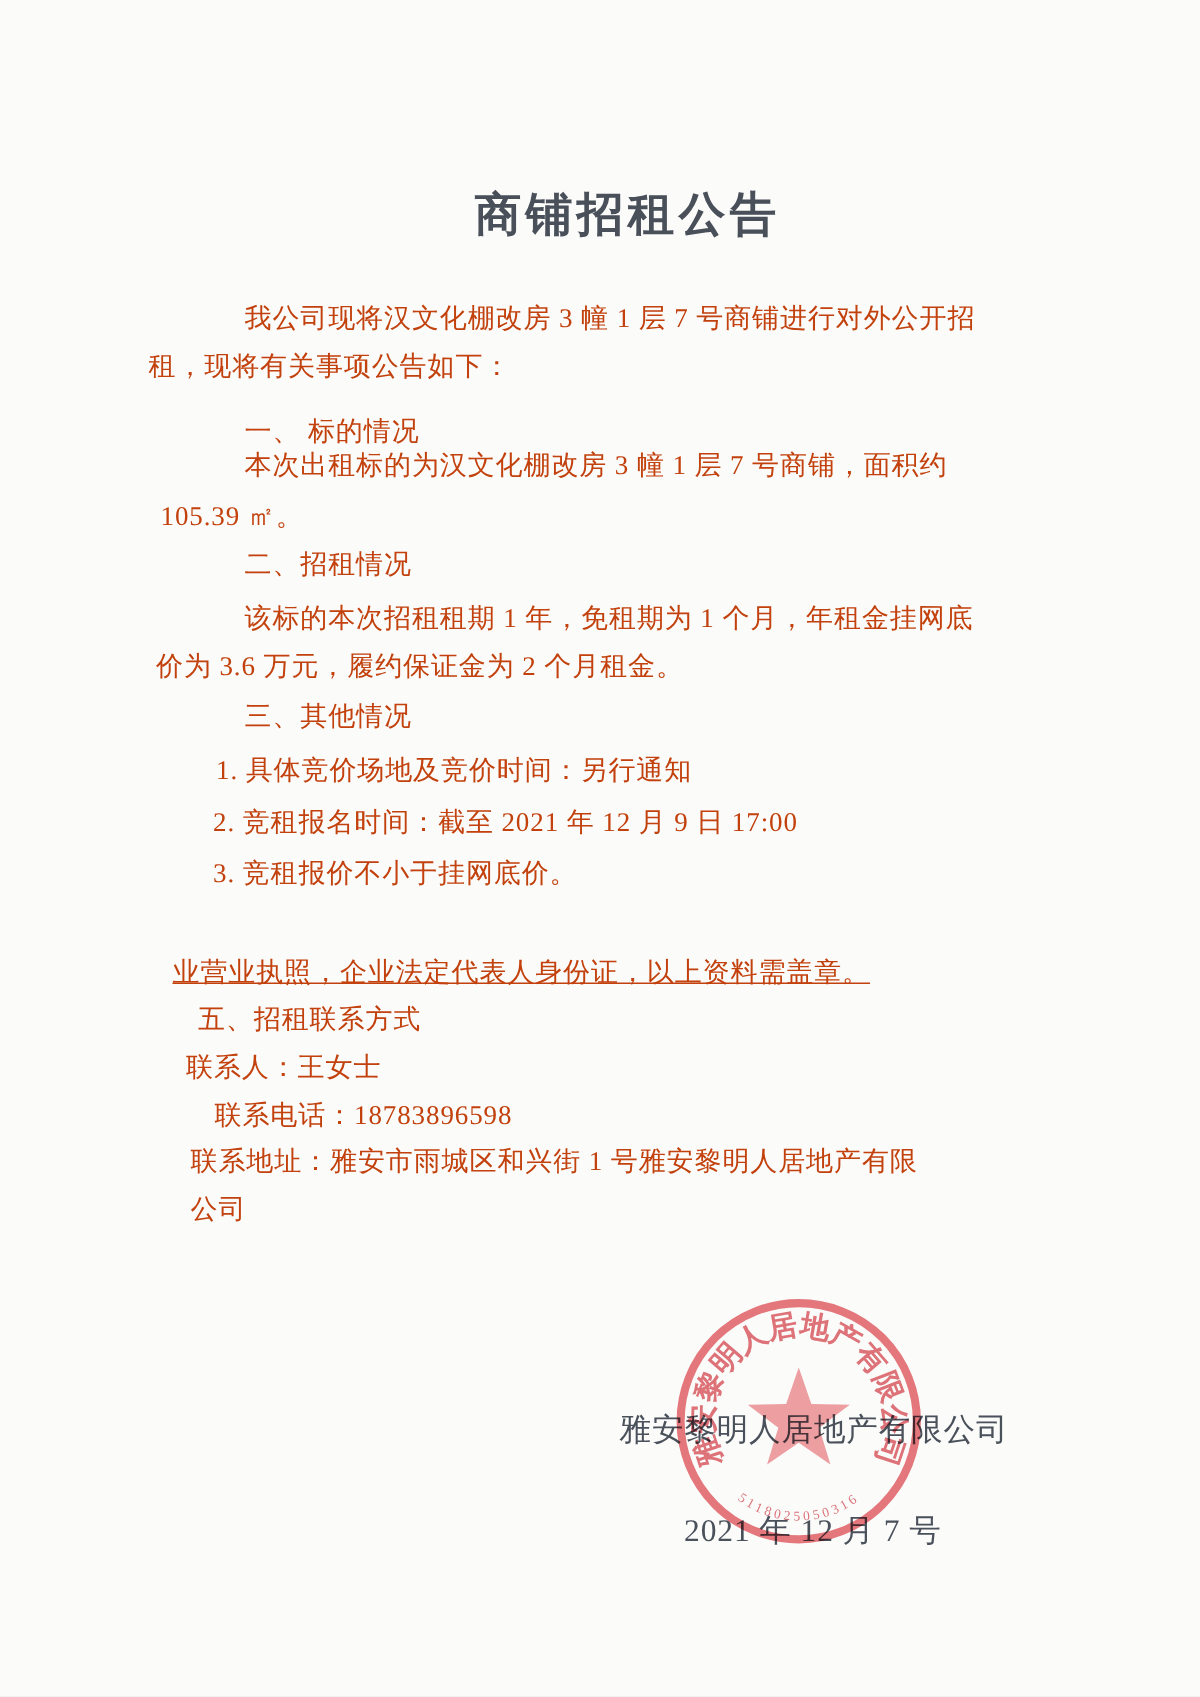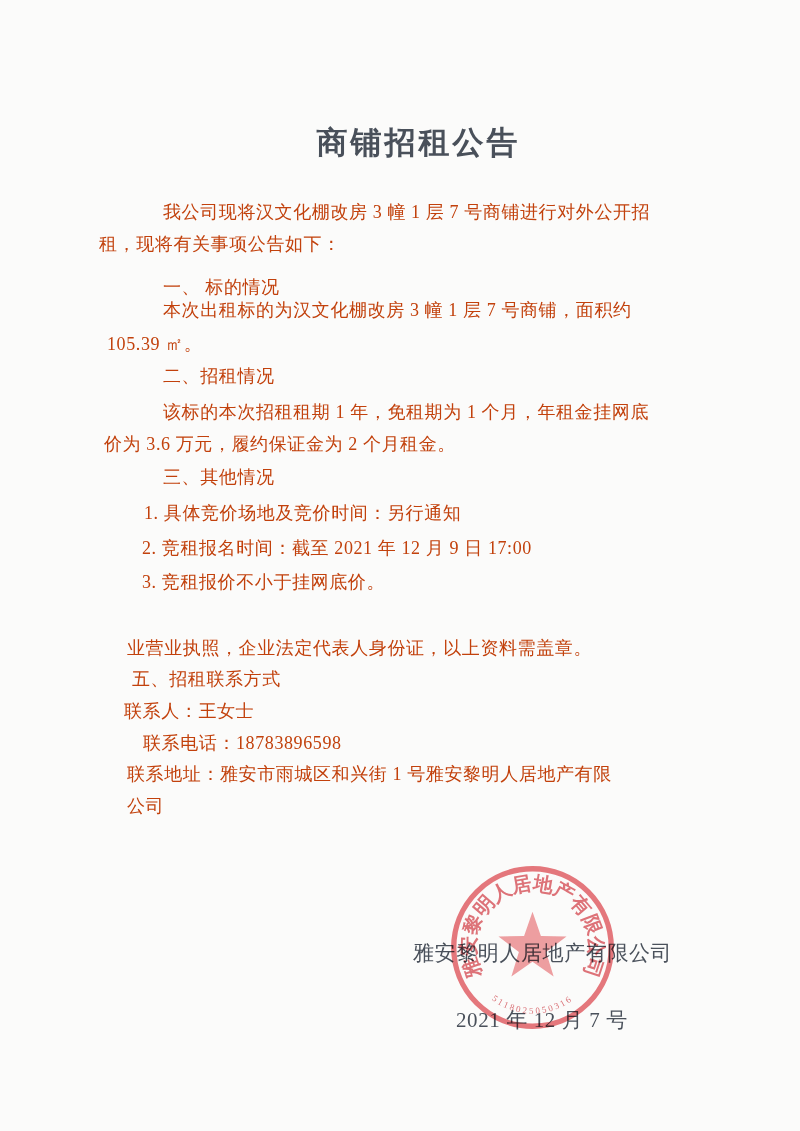--- a/index.html
+++ b/index.html
@@ -64,21 +64,21 @@
   <div class="ln" style="top:328px;left:107px;text-align:right;">105.39 ㎡。</div>
 
   <div class="ln" style="top:360px;left:163px;">二、招租情况</div>
   <div class="ln" style="top:396px;left:163px;">该标的本次招租租期 1 年，免租期为 1 个月，年租金挂网底</div>
   <div class="ln" style="top:428px;left:104px;">价为 3.6 万元，履约保证金为 2 个月租金。</div>
 
   <div class="ln" style="top:461px;left:163px;">三、其他情况</div>
   <div class="ln" style="top:497px;left:128px;margin-left:16px;">1. 具体竞价场地及竞价时间：另行通知</div>
   <div class="ln" style="top:532px;left:142px;">2. 竞租报名时间：截至 2021 年 12 月 9 日 17:00</div>
   <div class="ln" style="top:566px;left:142px;">3. 竞租报价不小于挂网底价。</div>
-  <div class="ln" style="top:632px;left:127px;">业营业执照，企业法定代表人身份证，以上资料需盖章。</div>
+  <div class="ln" style="top:632px;left:115px;text-decoration:underline;">业营业执照，企业法定代表人身份证，以上资料需盖章。</div>
 
   <div class="ln" style="top:663px;left:132px;">五、招租联系方式</div>
   <div class="ln" style="top:695px;left:124px;text-align:center;">联系人：王女士</div>
   <div class="ln" style="top:727px;left:127px;margin-left:16px;">联系电话：18783896598</div>
   <div class="ln" style="top:758px;left:127px;">联系地址：雅安市雨城区和兴街 1 号雅安黎明人居地产有限</div>
   <div class="ln" style="top:790px;left:127px;">公司</div>
 
   <div class="sig" style="top:939px;left:413px;">雅安黎明人居地产有限公司</div>
   <div class="sig" style="top:974px;left:456px;margin-top:32px;">2021 年 12 月 7 号</div>
 

